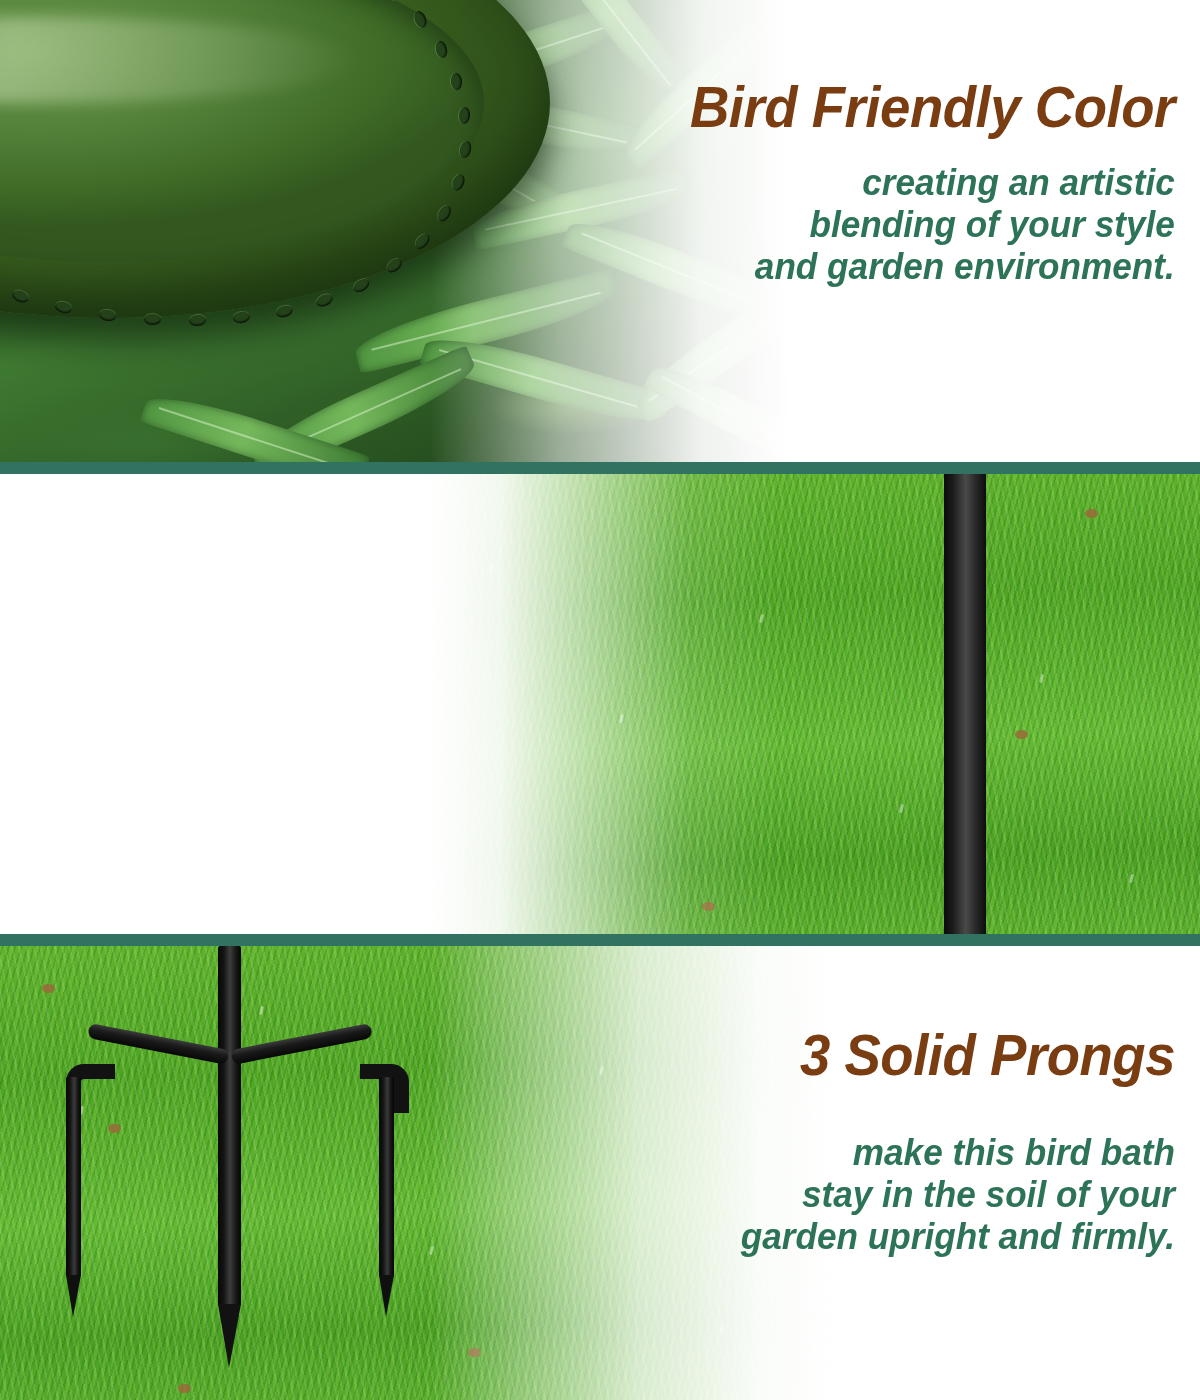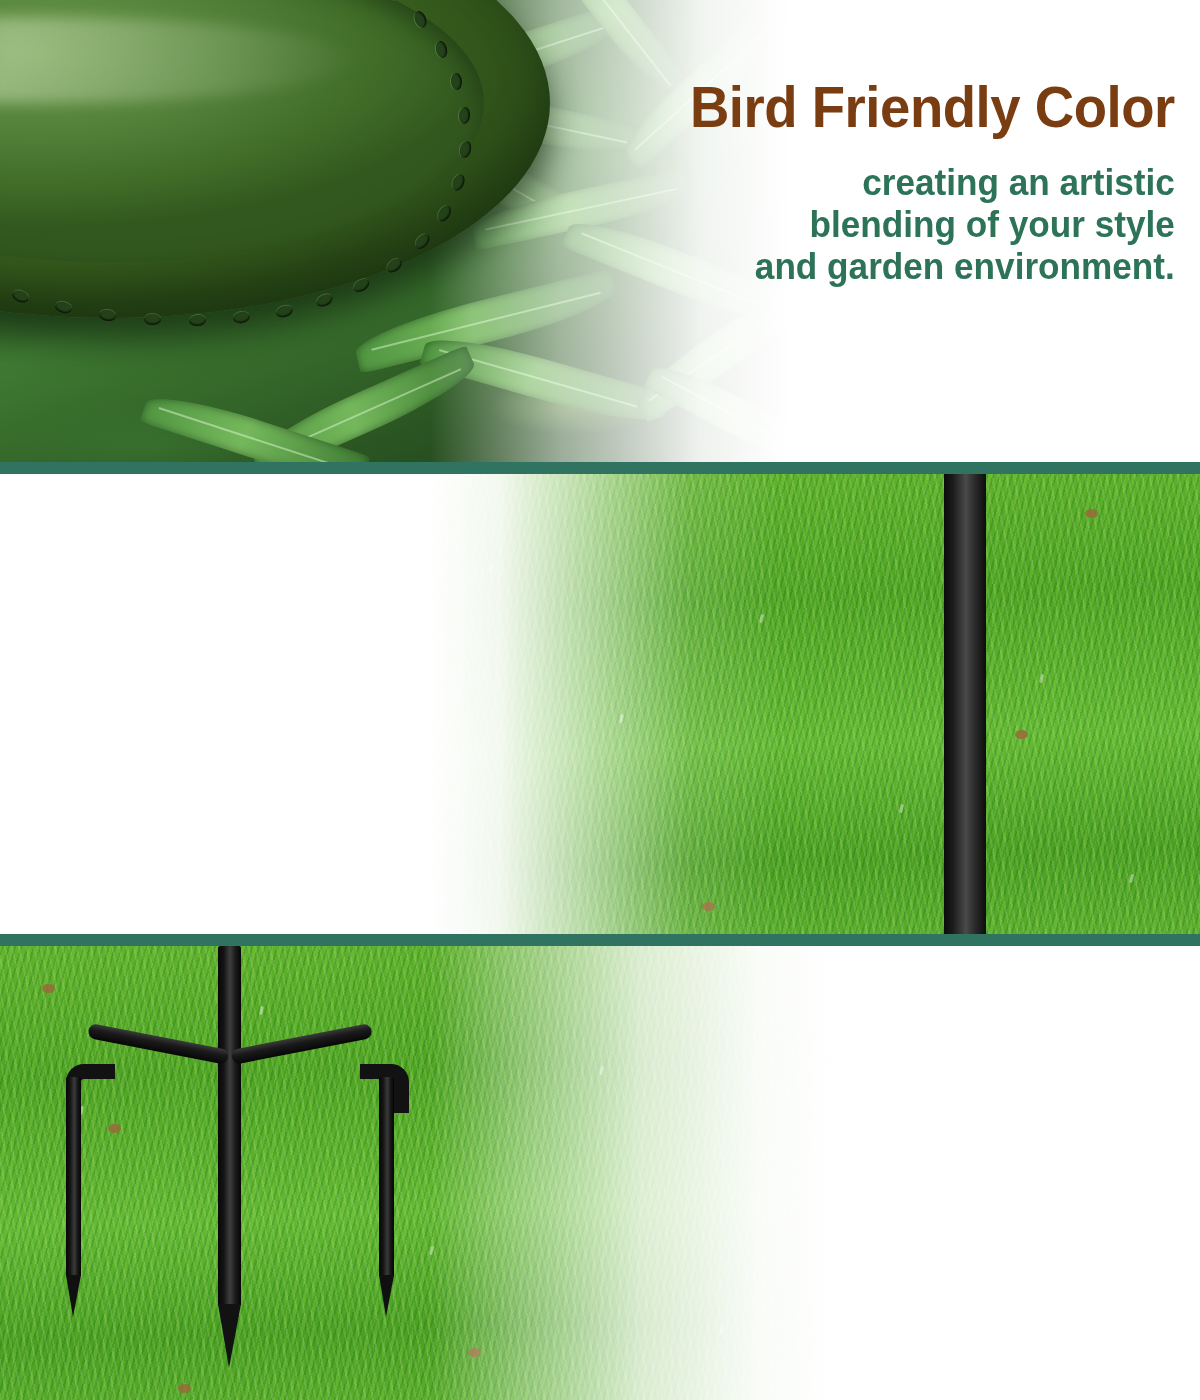--- a/index.html
+++ b/index.html
@@ -11,20 +11,21 @@
     width: 1200px;
     height: 1400px;
     font-family: "Liberation Sans", "DejaVu Sans", sans-serif;
     overflow: hidden;
   }
   .infographic {
     position: relative;
     width: 1200px;
     height: 1231px;
     background: #ffffff;
+    font-style: italic;
   }
 
   
   .panel {
     position: absolute;
     left: 0;
     width: 1200px;
     overflow: hidden;
     background: #ffffff;
   }
@@ -345,15 +346,23 @@
 
         <div class="prong-arm" style="left:232px; top:104px; width:142px; transform:rotate(-11deg); transform-origin:left center;"></div>
         <div class="prong-elbow" style="left:360px; top:118px; border-width:15px 15px 0 0; border-radius:0 18px 0 0;"></div>
         <div class="prong-leg" style="left:379px; top:131px; height:200px;"></div>
         <div class="prong-tip" style="left:379px; top:329px;"></div>
       </div>
 
       <div class="fade-layer" style="background: linear-gradient(90deg, rgba(255,255,255,0) 0px, rgba(255,255,255,0) 430px, rgba(255,255,255,.35) 520px, rgba(255,255,255,.78) 640px, rgba(255,255,255,.97) 760px, #ffffff 840px, #ffffff 1200px);"></div>
     </div>
 
+    <div class="text-block align-right" style="right:25px; top:80px;">
+      <h2 class="headline">3 Solid Prongs</h2>
+      <p class="body-copy" style="margin-top:48px;">
+        <span class="line">make this bird bath</span>
+        <span class="line">stay in the soil of your</span>
+        <span class="line">garden upright and firmly.</span>
+      </p>
+    </div>
   </section>
 
 </div>
 
 </body></html>

